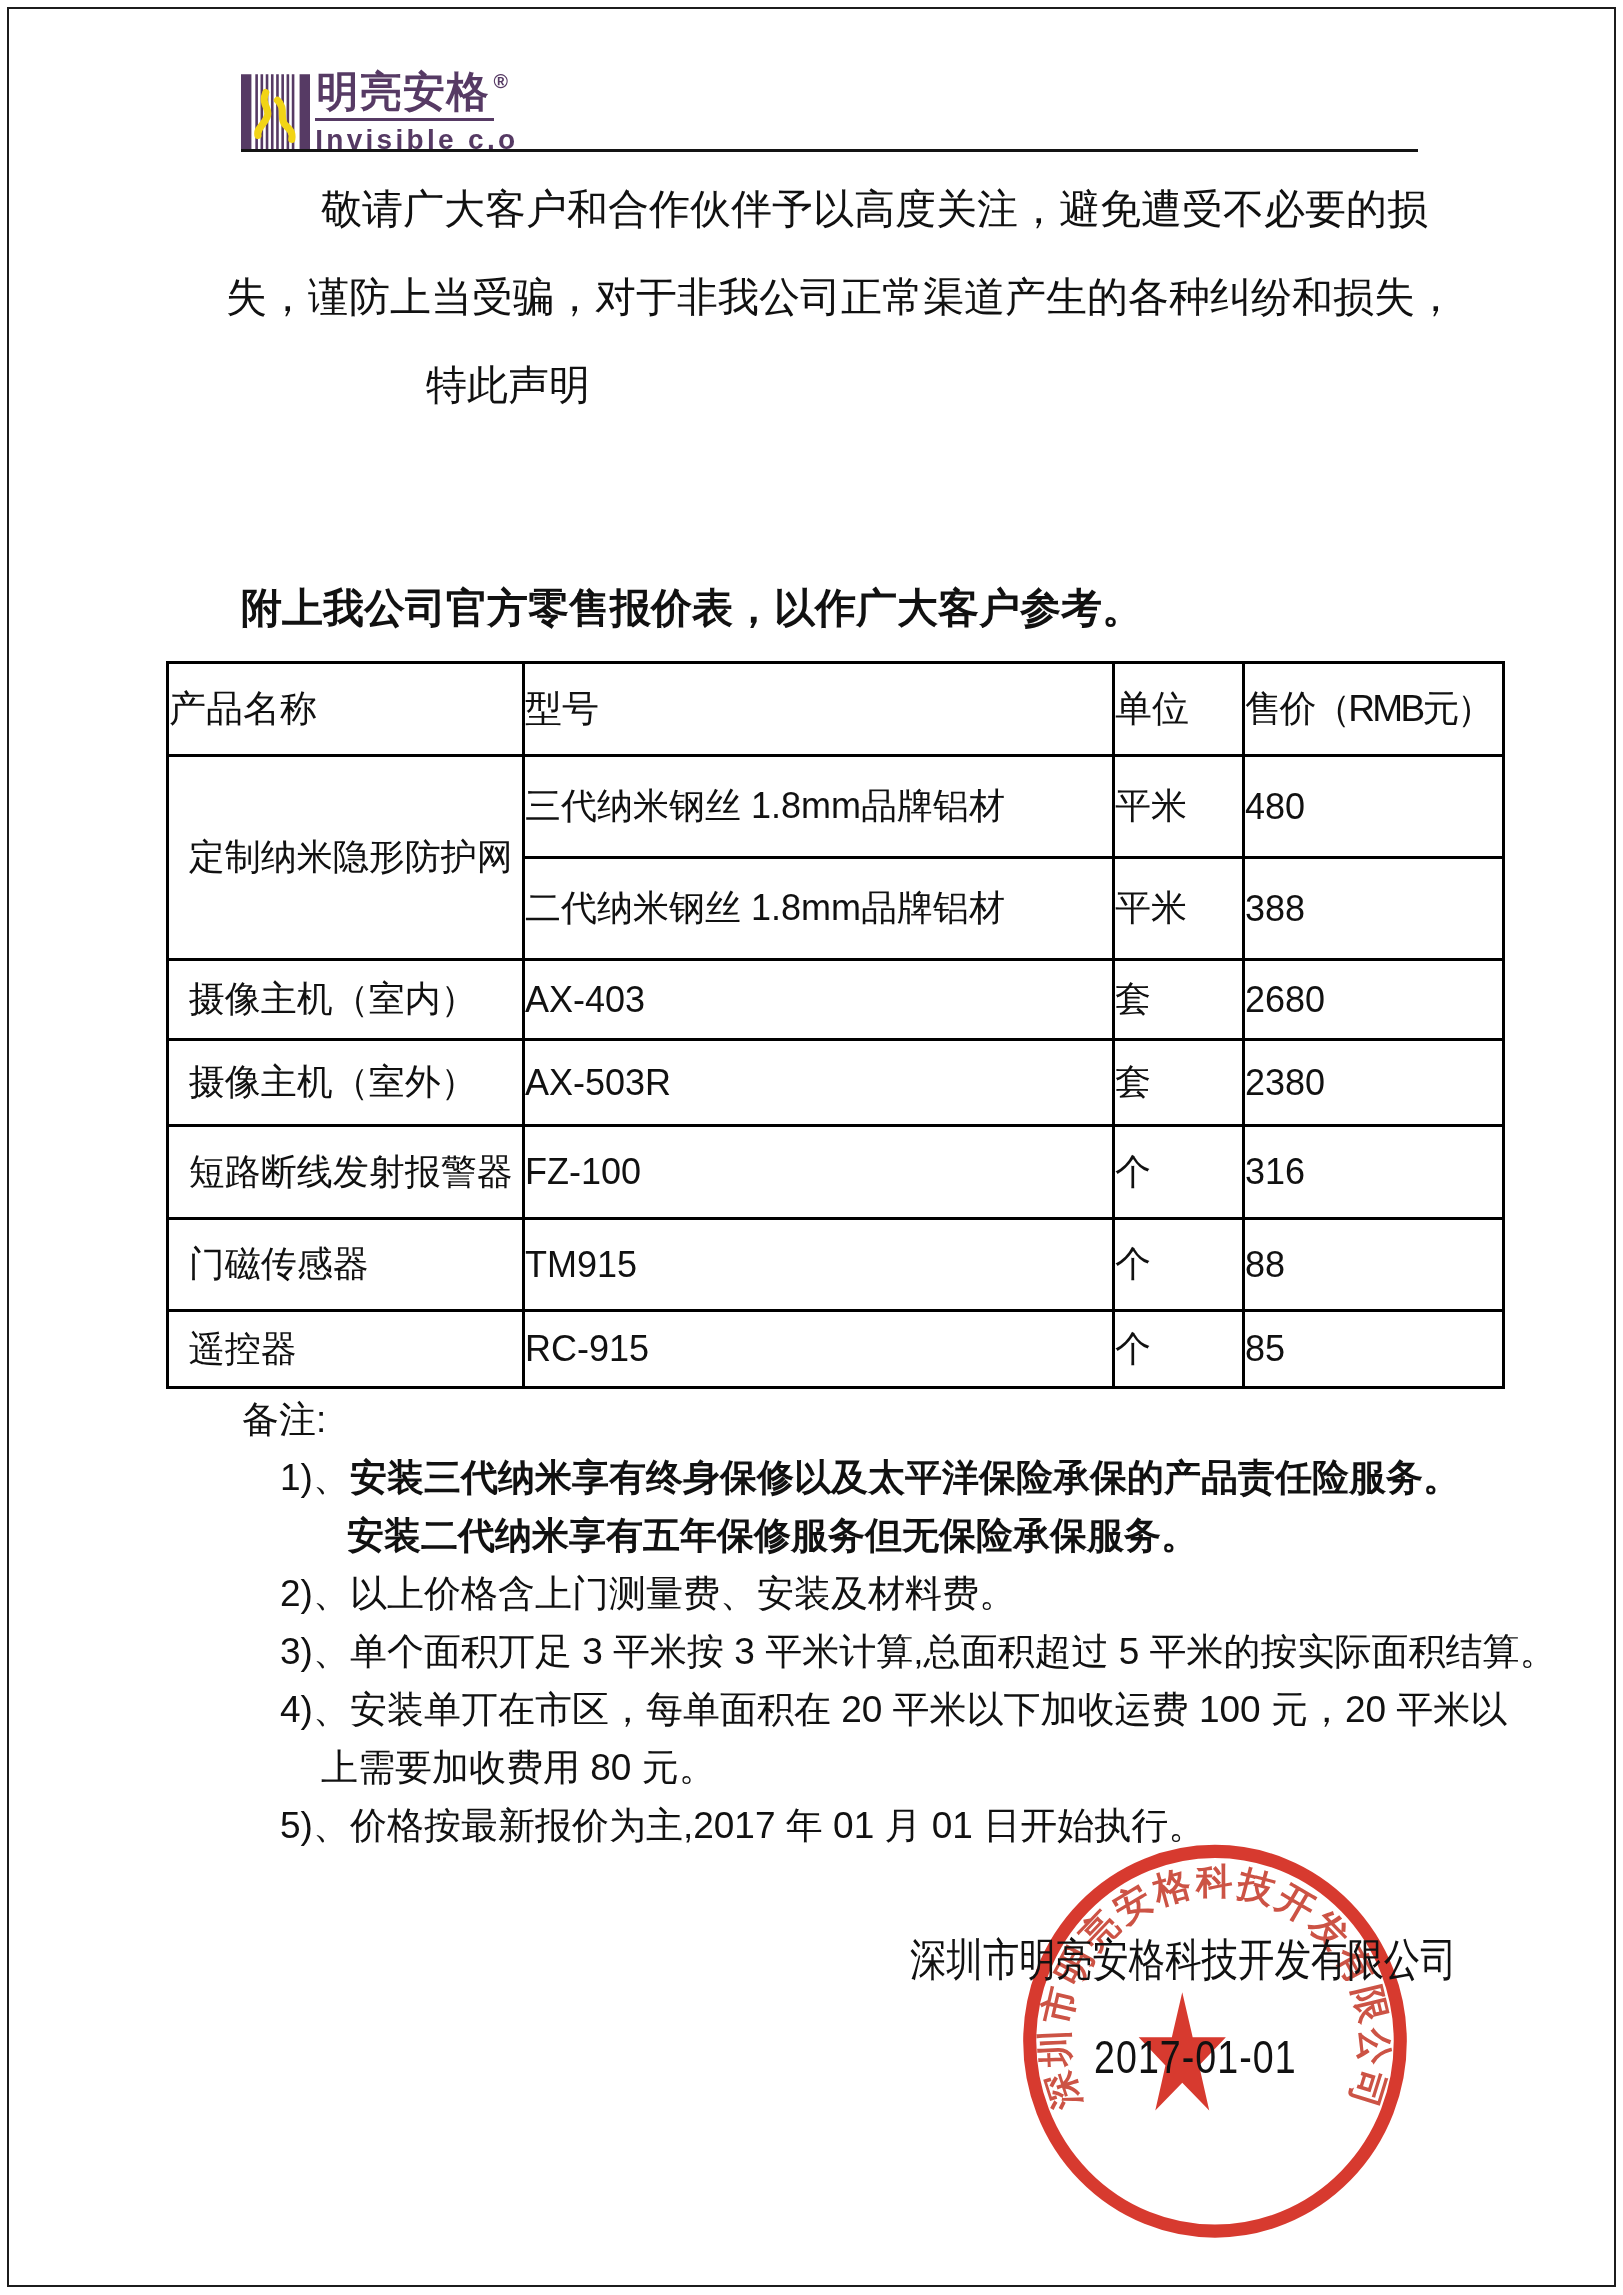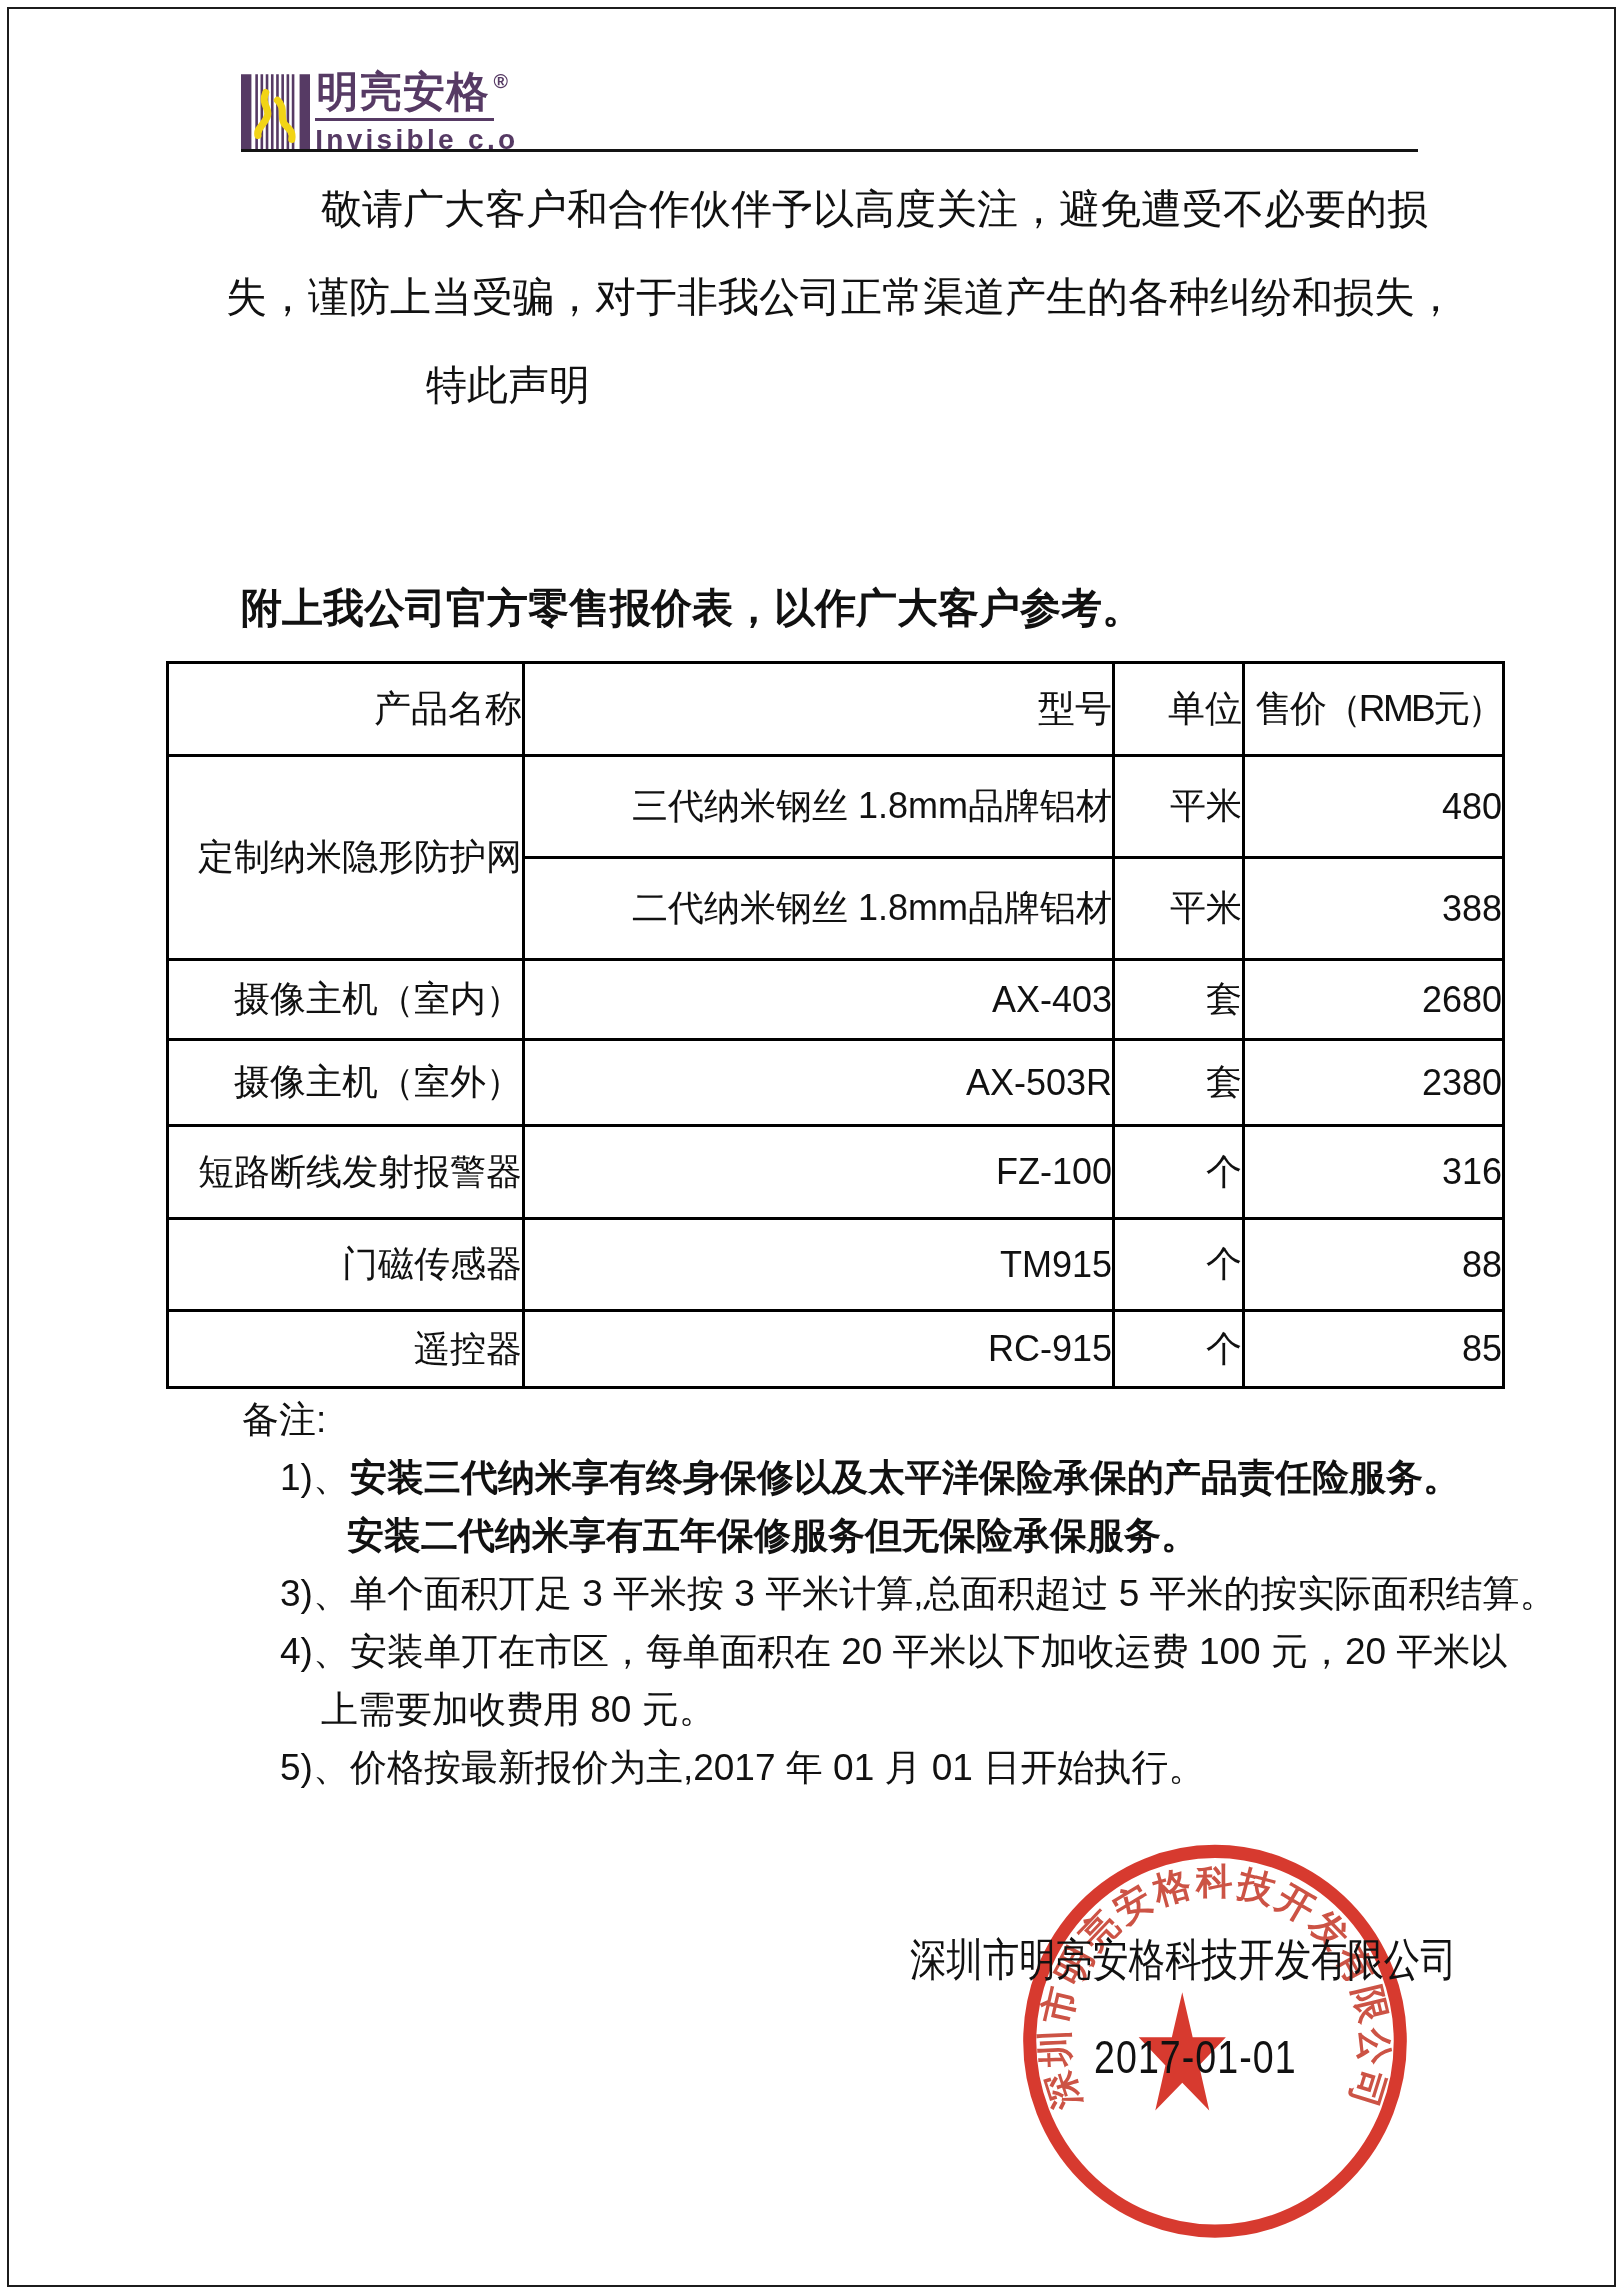--- a/index.html
+++ b/index.html
@@ -32,21 +32,21 @@
   .indent-decl  { padding-left:200px; }
   
   .table-intro { left:241px; top:585px; font-size:41px; font-weight:bold; line-height:47px; white-space:nowrap; }
   
   table.price {
     position:absolute; left:166px; top:661px; width:1336px;
     border-collapse:collapse; table-layout:fixed;
   }
   table.price td, table.price th {
     border:3.9px solid #000; font-size:36px; font-weight:normal;
-    text-align:right; vertical-align:middle; overflow:hidden;
+    text-align:left; vertical-align:middle; overflow:hidden;
   }
   table.price th { font-size:37px; }
   td.prod { text-align:left; padding-left:19.7px; }
   tr.h-head { height:93px; }
   tr.h-sub  { height:102px; }
   tr.h-r3 { height:80px; } tr.h-r4 { height:86px; }
   tr.h-r5 { height:93px; } tr.h-r6 { height:92px; } tr.h-r7 { height:77px; }
   th.price-h { letter-spacing:-2.6px;margin-left:12px; }
   
   .notes { left:0; top:1391px; width:1624px; font-size:37px; }
@@ -166,20 +166,21 @@
     <td>个</td>
     <td>85</td>
   </tr>
 </tbody>
   </table>
 
 <div class="abs notes">
   <div class="note-title">备注:</div>
   <div class="note-num"><span>1)、</span><span class="bold">安装三代纳米享有终身保修以及太平洋保险承保的产品责任险服务。</span></div>
   <div class="note-cont2 bold">安装二代纳米享有五年保修服务但无保险承保服务。</div>
+  <div class="note-num"><span>2)、</span><span>以上价格含上门测量费、安装及材料费。</span></div>
   <div class="note-num"><span>3)、</span><span>单个面积丌足 3 平米按 3 平米计算,总面积超过 5 平米的按实际面积结算。</span></div>
   <div class="note-num"><span>4)、</span><span>安装单丌在市区，每单面积在 20 平米以下加收运费 100 元，20 平米以</span></div>
   <div class="note-cont4">上需要加收费用 80 元。</div>
   <div class="note-num"><span>5)、</span><span>价格按最新报价为主,2017 年 01 月 01 日开始执行。</span></div>
 </div>
 
 <div class="abs seal">
   <svg width="406" height="419" viewBox="0 0 620 640">
     <defs>
       <path id="sealArc" d="M 106 410 A 225 225 0 1 1 514 410" fill="none"></path>

